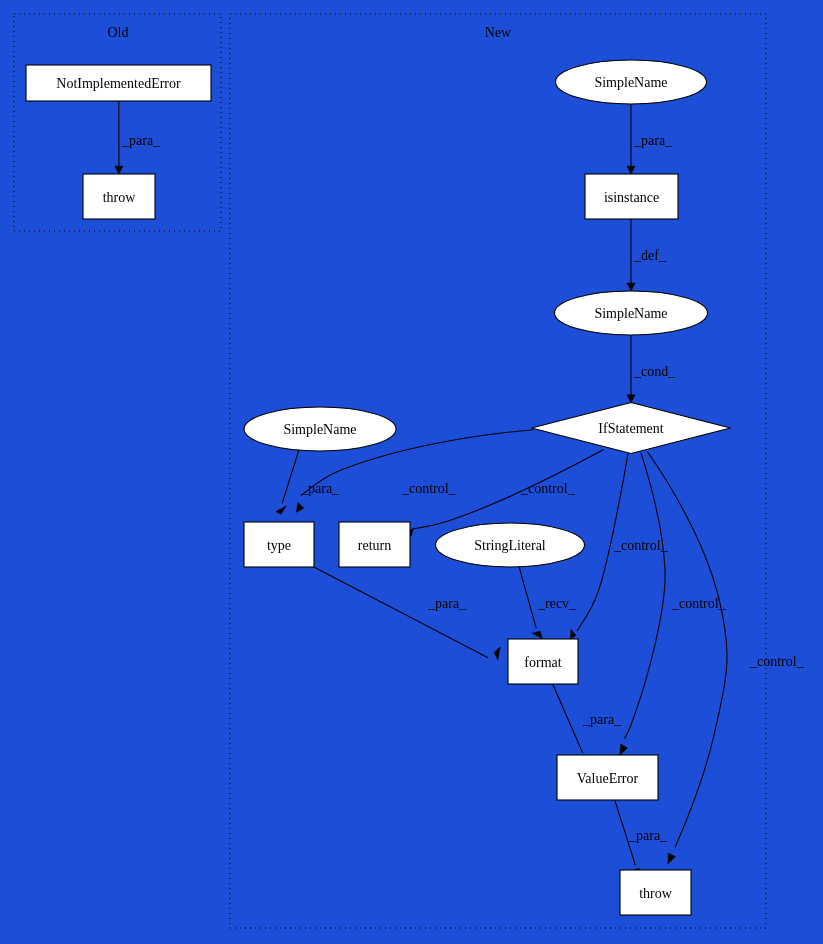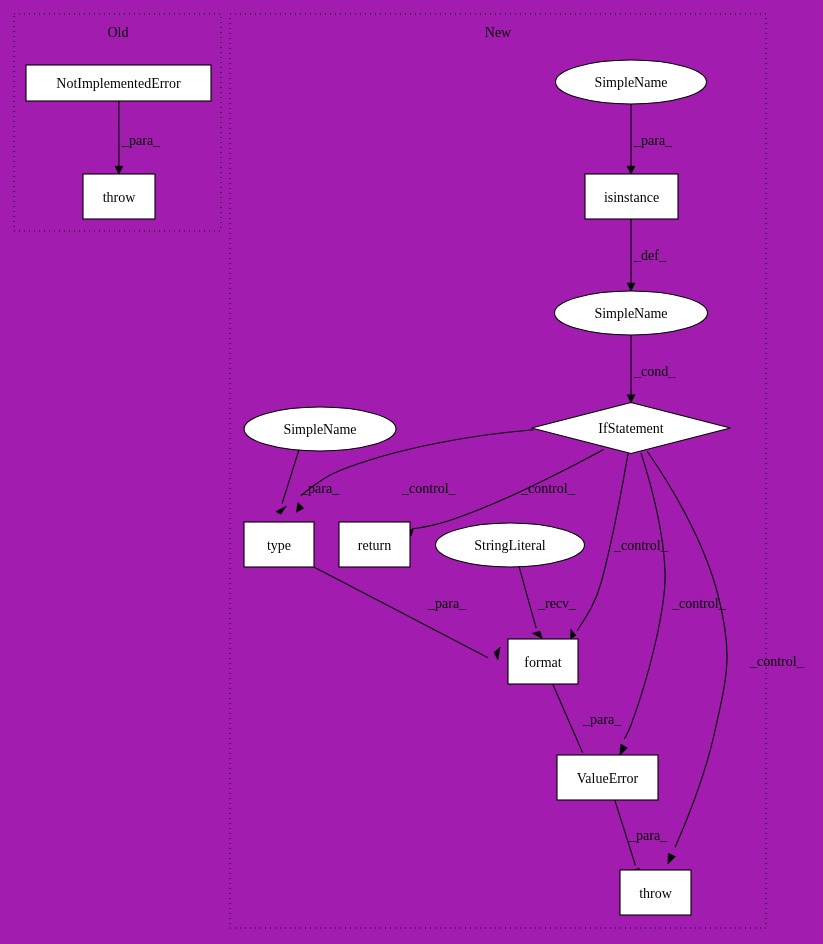--- a/index.html
+++ b/index.html
@@ -5,21 +5,21 @@
 <style>
   html, body {
     margin: 0;
     padding: 0;
     background: #ffffff;
   }
   #canvas {
     position: relative;
     width: 823px;
     height: 944px;
-    background: #a21caf;
+    background: #1d4ed8;
     font-family: "Liberation Serif", "DejaVu Serif", serif;
     overflow: hidden;
   }
   #graph-svg {
     position: absolute;
     top: 0;
     left: 0;
     width: 823px;
     height: 944px;
   }

